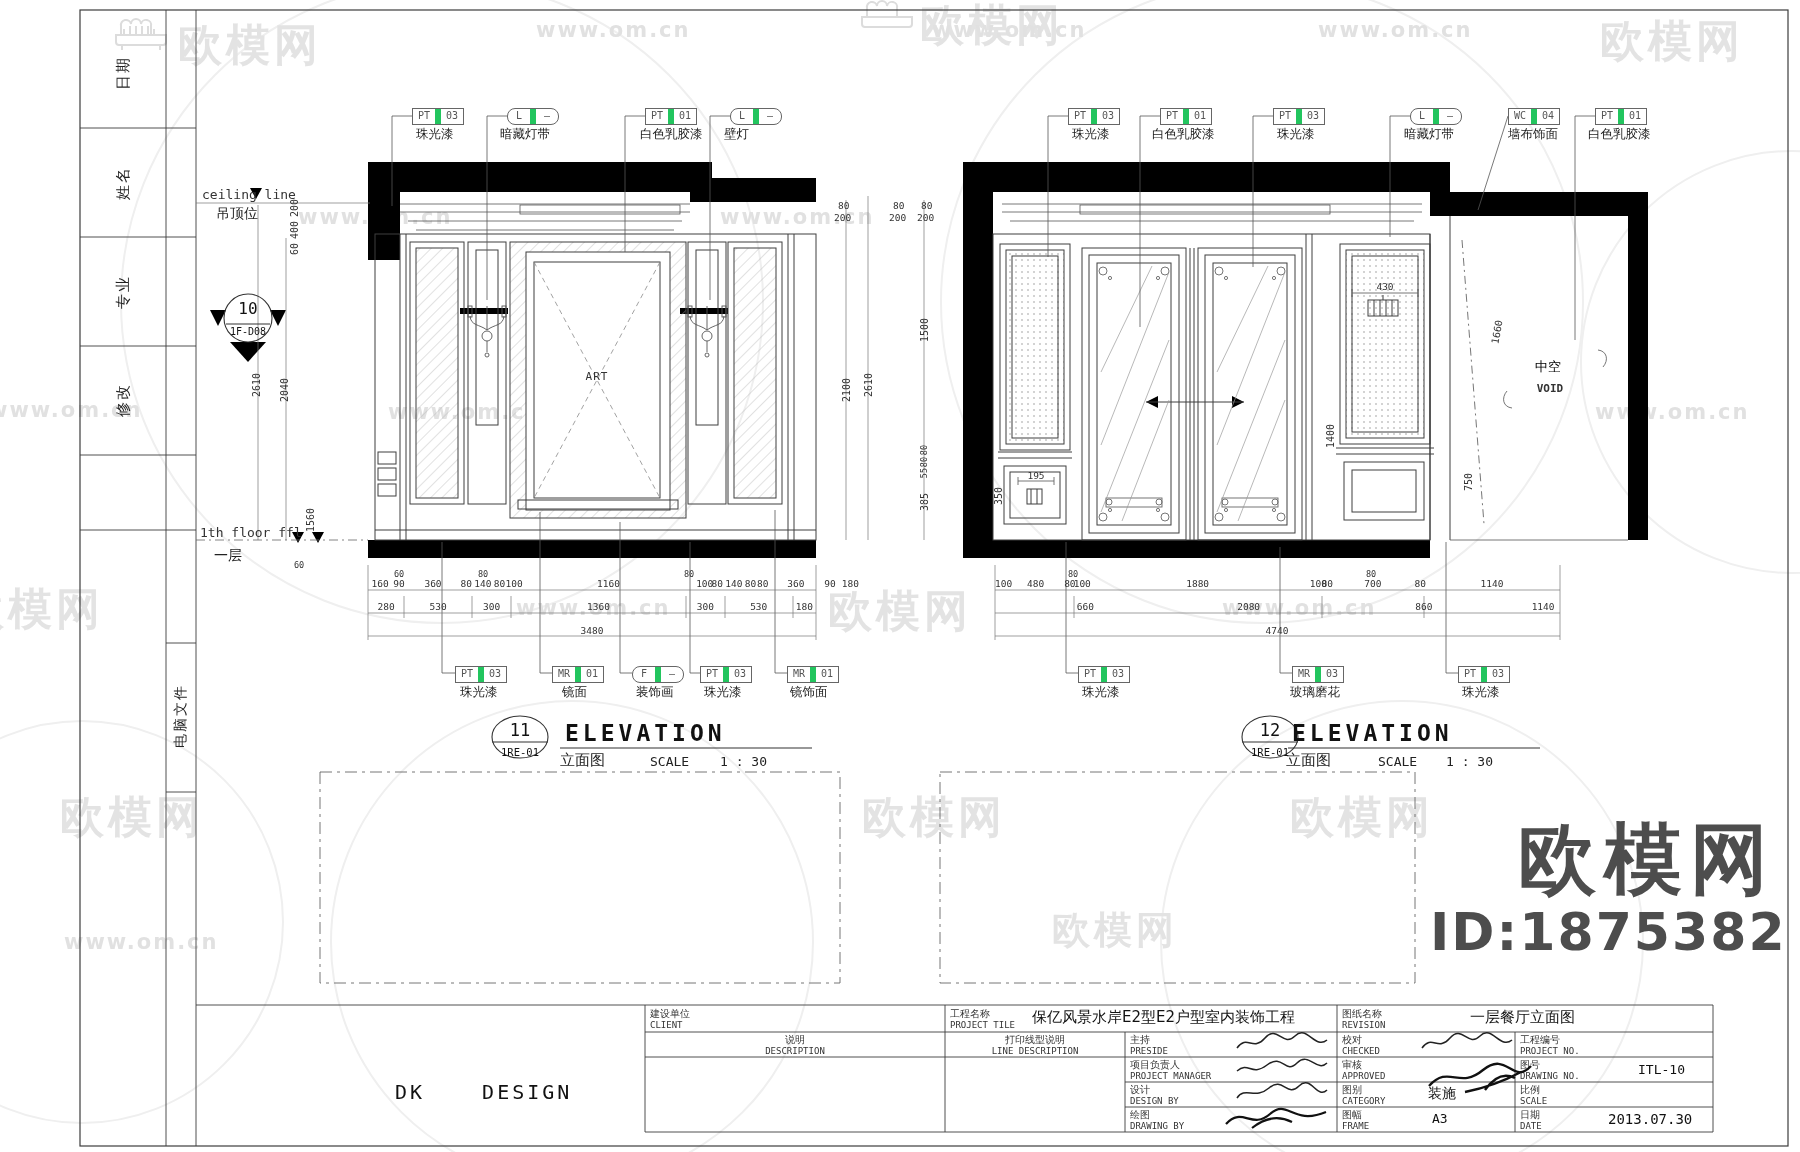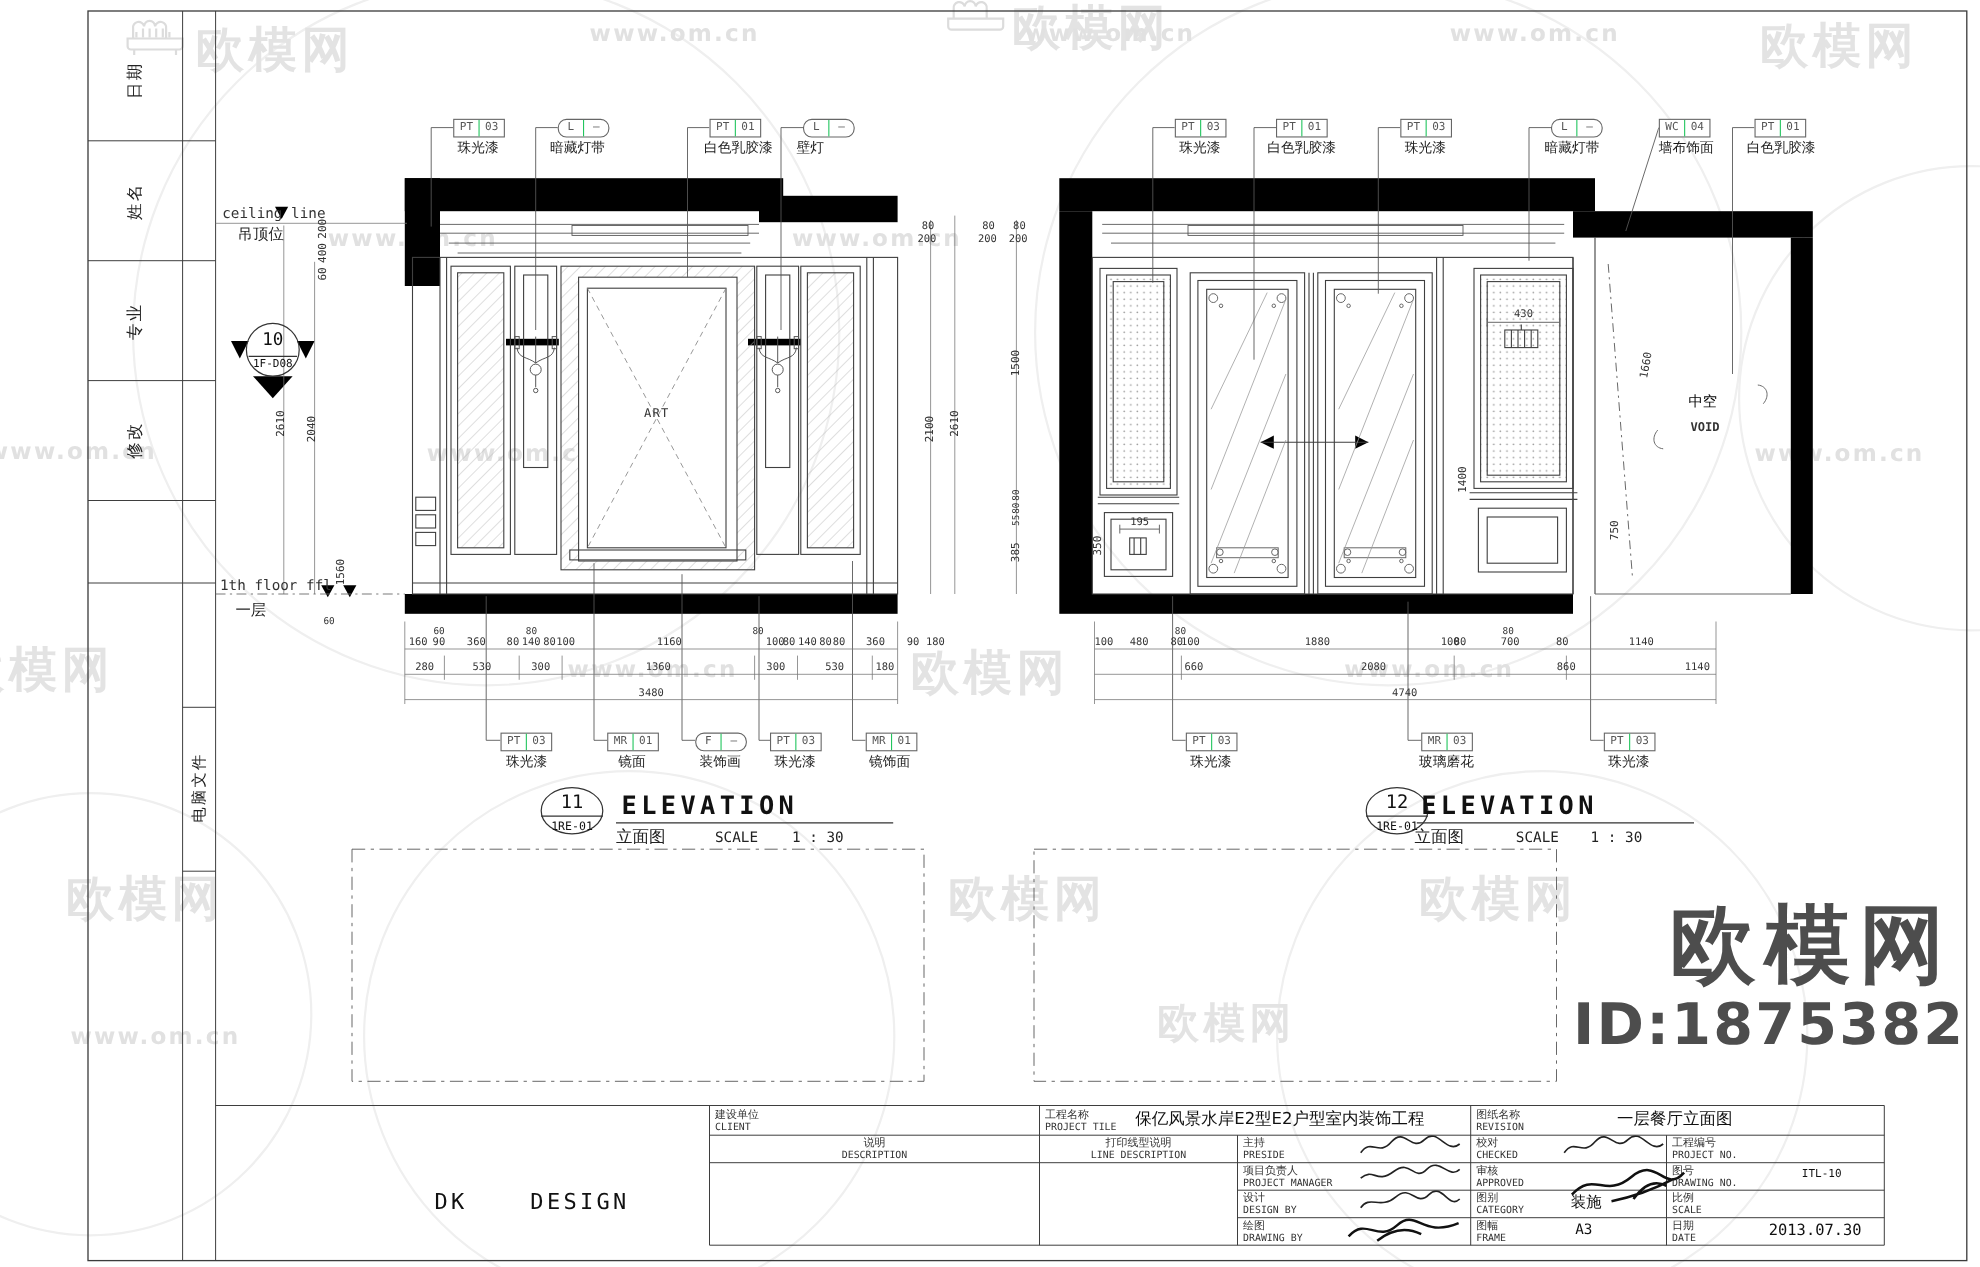--- a/index.html
+++ b/index.html
@@ -11,21 +11,21 @@
   .v{position:absolute;white-space:nowrap;line-height:1;transform:translate(-50%,-50%) rotate(-90deg);
      font:10px "DejaVu Sans Mono",monospace;color:#333}
   .v80{transform:translate(-50%,-50%) rotate(-80deg)}
   .dim{font:9.5px "DejaVu Sans Mono",monospace;color:#333}
   .sm{font-size:8.5px}
   .dimrow{position:absolute;display:flex;font:9.5px "DejaVu Sans Mono",monospace;color:#333;line-height:1}
   .dimrow span{text-align:center;min-width:0;overflow:visible}
   .tag{position:absolute;display:flex;height:15px;border:1px solid #666;background:#fff;
        font:10px "DejaVu Sans Mono",monospace;color:#555;line-height:14px}
   .tag span{padding:0 4px;min-width:14px;text-align:center}
-  .tag span+span{border-left:1px solid #22c55e}
+  .tag span+span{border-left:6px solid #22c55e}
   .oval{border-radius:8px}
   .lab{font-size:12.5px;color:#1c1c1c}
   .vlab{position:absolute;transform:translate(-50%,-50%) rotate(-90deg);font-size:15px;
         letter-spacing:2px;color:#222;white-space:nowrap}
   .wmb{position:absolute;color:#e3e3e3;font-weight:700;font-size:44px;letter-spacing:4px;white-space:nowrap}
   .wms{position:absolute;color:#e1e1e1;font-weight:700;font-size:21px;letter-spacing:2px;white-space:nowrap}
   .arc{position:absolute;border:2px solid #efefef;border-radius:50%}
   .sofa{position:absolute}
   .sig{position:absolute}
   .stamp1{position:absolute;font-size:78px;font-weight:700;color:#4d4d4d;letter-spacing:8px;line-height:1}
@@ -506,21 +506,21 @@
   <div class="t tbe" style="left:1342px;top:1097px">CATEGORY</div>
   <div class="t" style="left:1428px;top:1086px;font-size:14px;color:#111">装施</div>
   <div class="t tbl" style="left:1342px;top:1110px">图幅</div>
   <div class="t tbe" style="left:1342px;top:1122px">FRAME</div>
   <div class="t mono" style="left:1432px;top:1112px;font-size:13px;color:#111">A3</div>
 
   <div class="t tbl" style="left:1520px;top:1035px">工程编号</div>
   <div class="t tbe" style="left:1520px;top:1047px">PROJECT NO.</div>
   <div class="t tbl" style="left:1520px;top:1060px">图号</div>
   <div class="t tbe" style="left:1520px;top:1072px">DRAWING NO.</div>
-  <div class="t mono" style="left:1638px;top:1063px;font-size:10px;color:#111">ITL-10</div>
+  <div class="t mono" style="left:1638px;top:1063px;font-size:13px;color:#111">ITL-10</div>
   <div class="t tbl" style="left:1520px;top:1085px">比例</div>
   <div class="t tbe" style="left:1520px;top:1097px">SCALE</div>
   <div class="t tbl" style="left:1520px;top:1110px">日期</div>
   <div class="t tbe" style="left:1520px;top:1122px">DATE</div>
   <div class="t mono" style="left:1608px;top:1112px;font-size:14px;color:#111">2013.07.30</div>
 
   <svg class="sig" style="left:1235px;top:1032px" width="95" height="22">
       <path d="M2,16 C12,2 18,20 30,6 S48,16 60,4 S80,18 92,8" stroke="#222" fill="none" stroke-width="1.5"></path>
     </svg>
   <svg class="sig" style="left:1235px;top:1057px" width="95" height="22">

